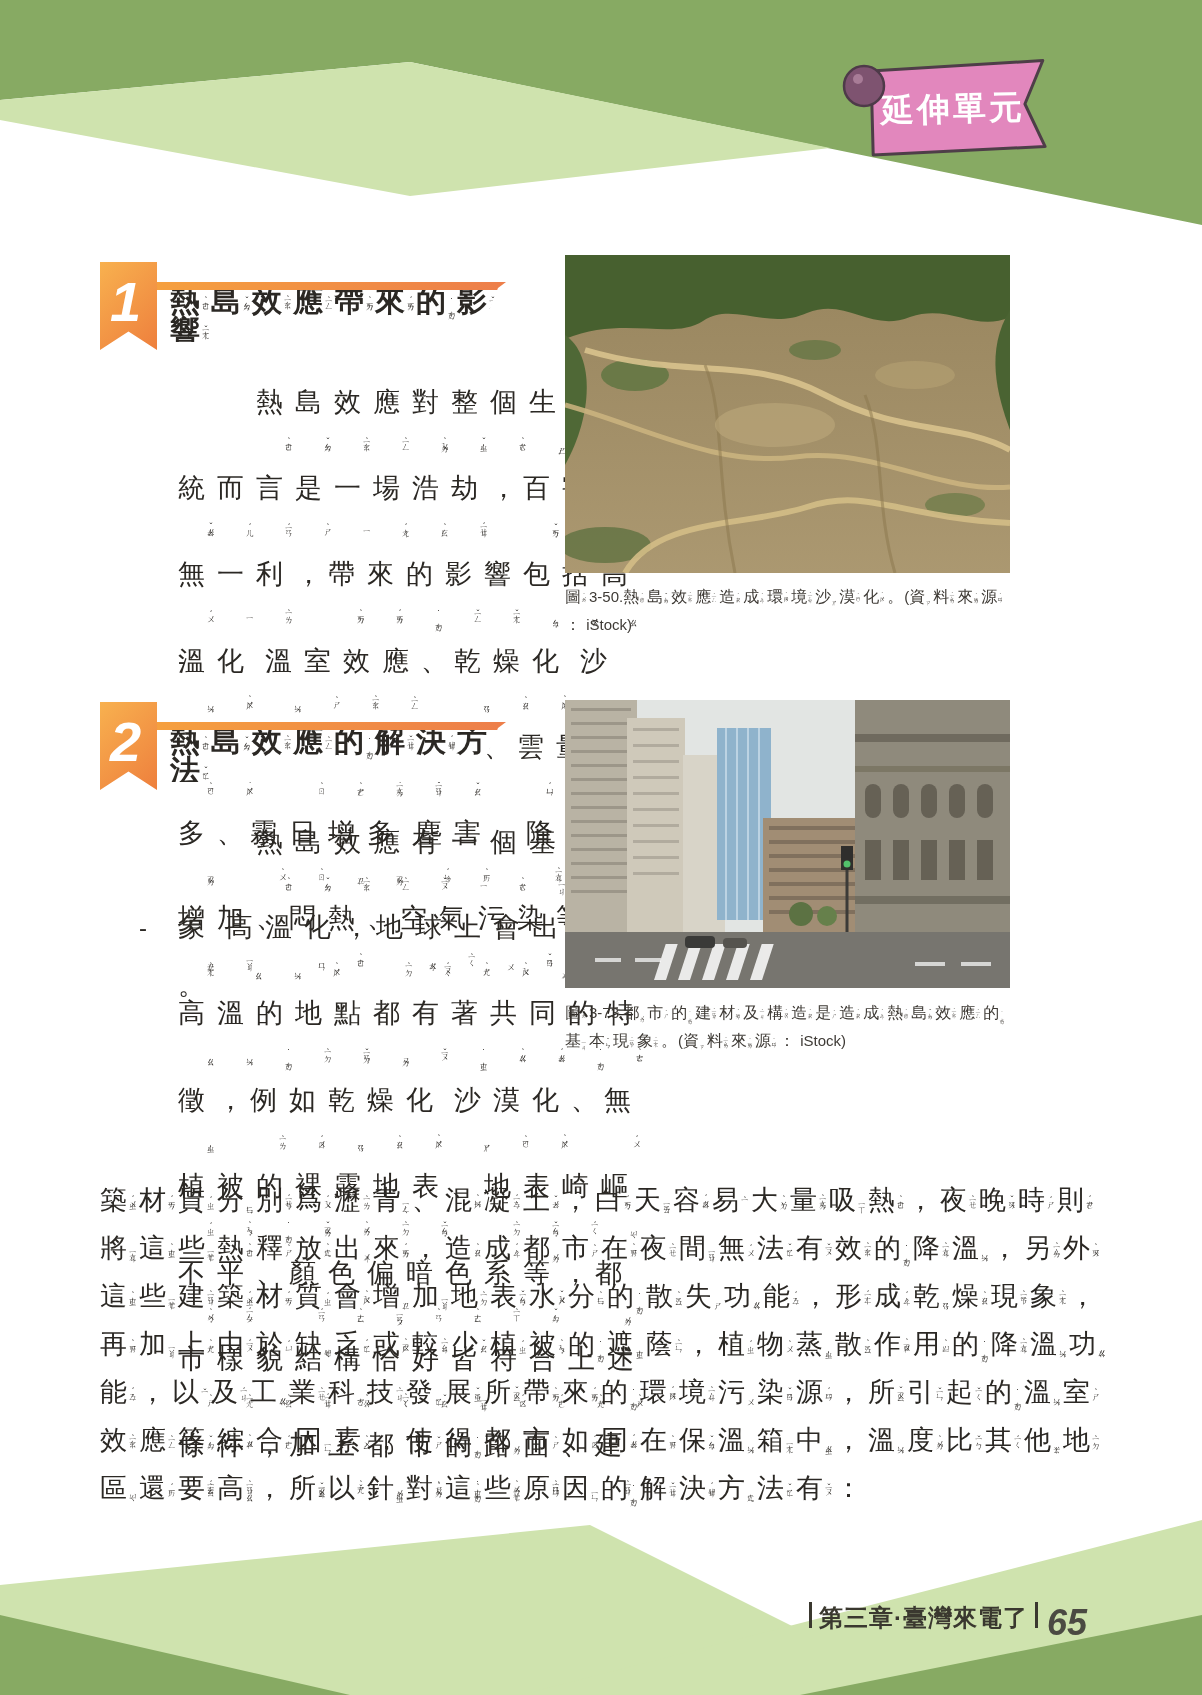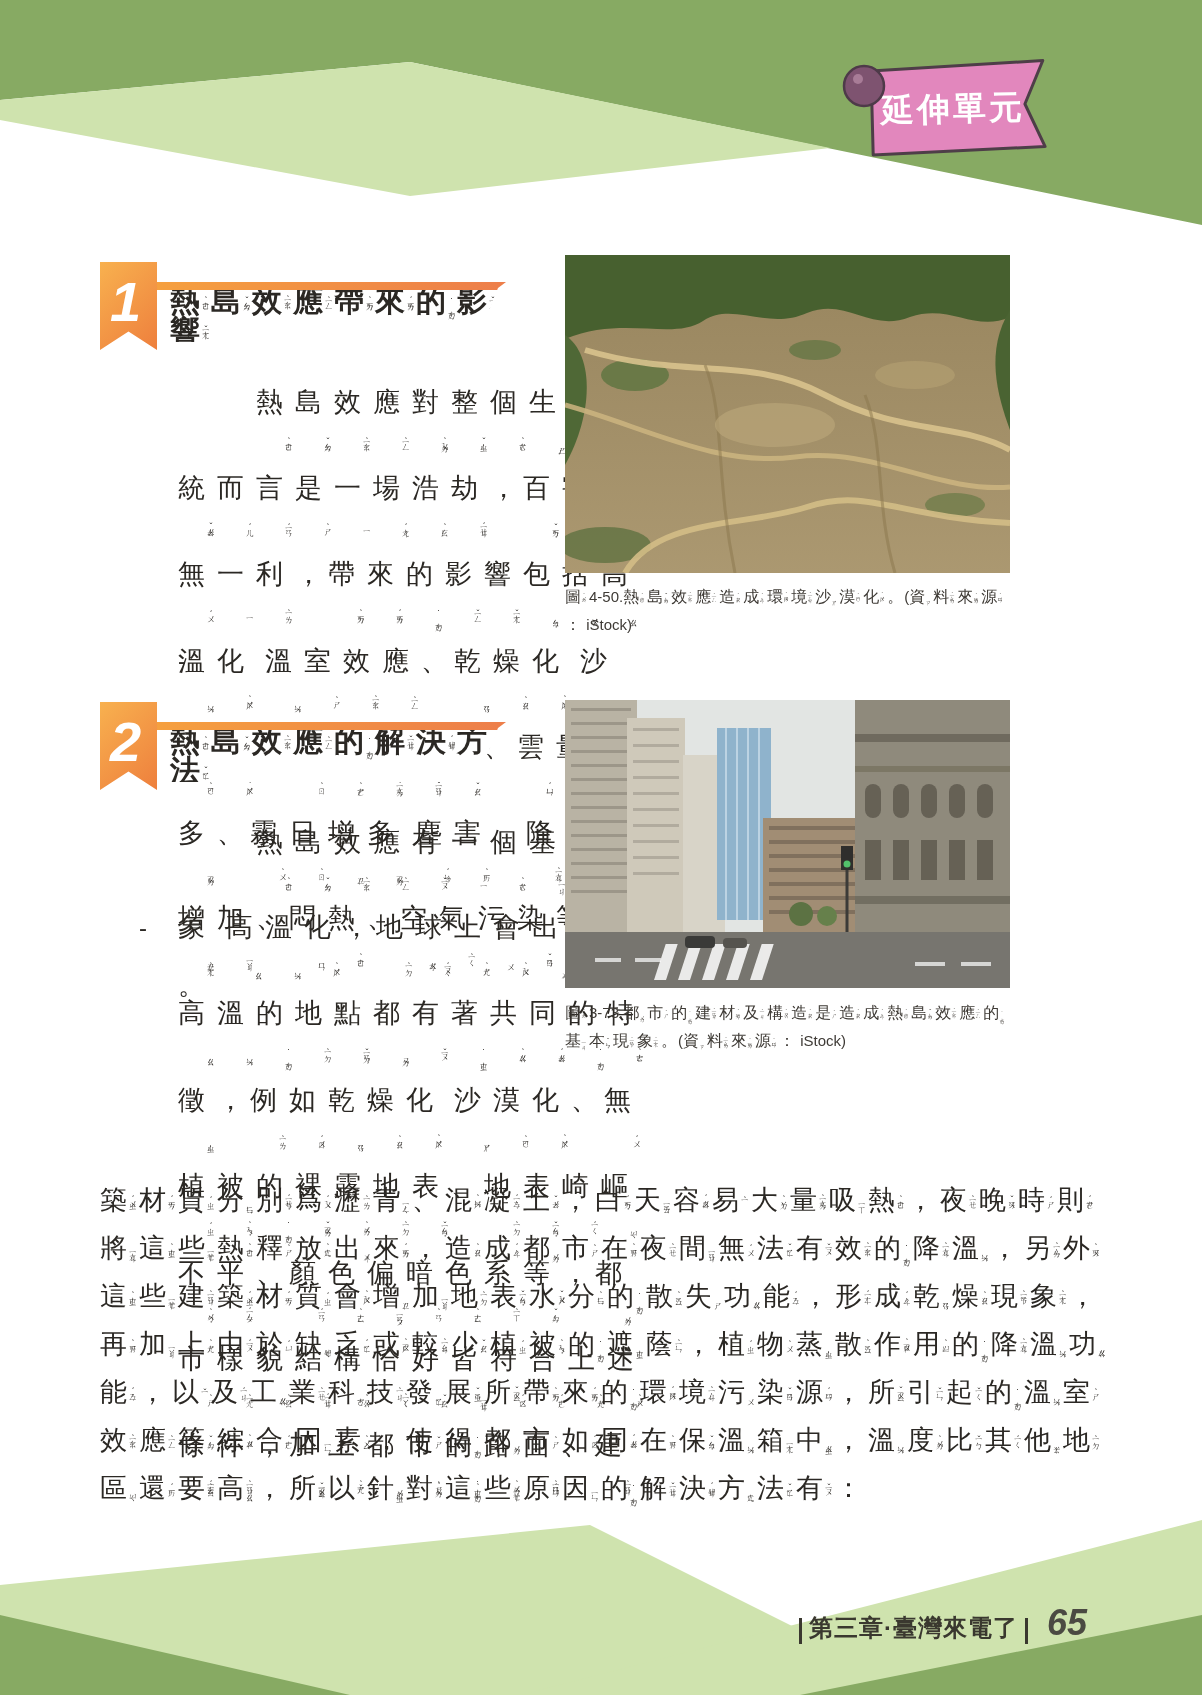--- a/index.html
+++ b/index.html
@@ -47,24 +47,24 @@
   .cap{line-height:27px;color:#3e3a35;}
   .cap .rc{width:24px;}
   .cap .ch{font-size:16px;}
   .cap .zy{font-size:6px;margin-left:0;}
   .cap .rc.punct{width:17px;}
   .cap .lat{font-size:15px;letter-spacing:0;}
 
   .photo{position:absolute;overflow:hidden;}
   .photo svg{display:block;}
 
-  .footer{position:absolute;top:1602px;right:115px;display:flex;align-items:flex-end;z-index:6;}
+  .footer{position:absolute;top:1602px;right:115px;display:flex;align-items:flex-start;z-index:6;}
   .fbar{display:inline-block;width:3px;height:26px;background:#3a382f;margin:0 7px;}
   .fchap{font-size:24px;font-weight:bold;color:#3a382f;letter-spacing:1px;}
-  .fnum{font-size:36px;font-weight:bold;font-style:italic;color:#4b4a42;margin-left:12px;}
+  .fnum{font-size:36px;font-weight:bold;font-style:italic;color:#4b4a42;margin-left:2px;}
 </style>
 </head>
 <body>
 
 <div class="page">
 
   <div class="deco">
     <div class="dk-top"></div>
     <div class="lt-top"></div>
     <div class="lt-botA"></div>
@@ -380,21 +380,21 @@
       <path d="M60,318 C92,262 180,272 242,252 C302,232 332,262 445,268" stroke="#d3bc86" stroke-width="6" fill="none" opacity="0.9"></path>
       <path d="M140,110 C160,160 150,220 170,318" stroke="#8a764c" stroke-width="3" fill="none" opacity="0.5"></path>
       <path d="M300,140 C320,190 310,250 330,318" stroke="#8a764c" stroke-width="3" fill="none" opacity="0.5"></path>
       <ellipse cx="210" cy="170" rx="60" ry="22" fill="#bca97b" opacity="0.6"></ellipse>
       <ellipse cx="350" cy="120" rx="40" ry="14" fill="#b6a173" opacity="0.6"></ellipse>
     </svg>
   </div>
   <div class="para cap" style="left:565px;top:582px;width:452px;line-height:27px;"><span class="rc">
         <span class="ch">圖</span>
         <span class="zy">ㄊㄨˊ</span>
-      </span><span class="lat">4-50.</span><span class="rc">
+      </span><span class="lat">3-50.</span><span class="rc">
         <span class="ch">熱</span>
         <span class="zy">ㄖㄜˋ</span>
       </span><span class="rc">
         <span class="ch">島</span>
         <span class="zy">ㄉㄠˇ</span>
       </span><span class="rc">
         <span class="ch">效</span>
         <span class="zy">ㄒㄧㄠˋ</span>
       </span><span class="rc">
         <span class="ch">應</span>

